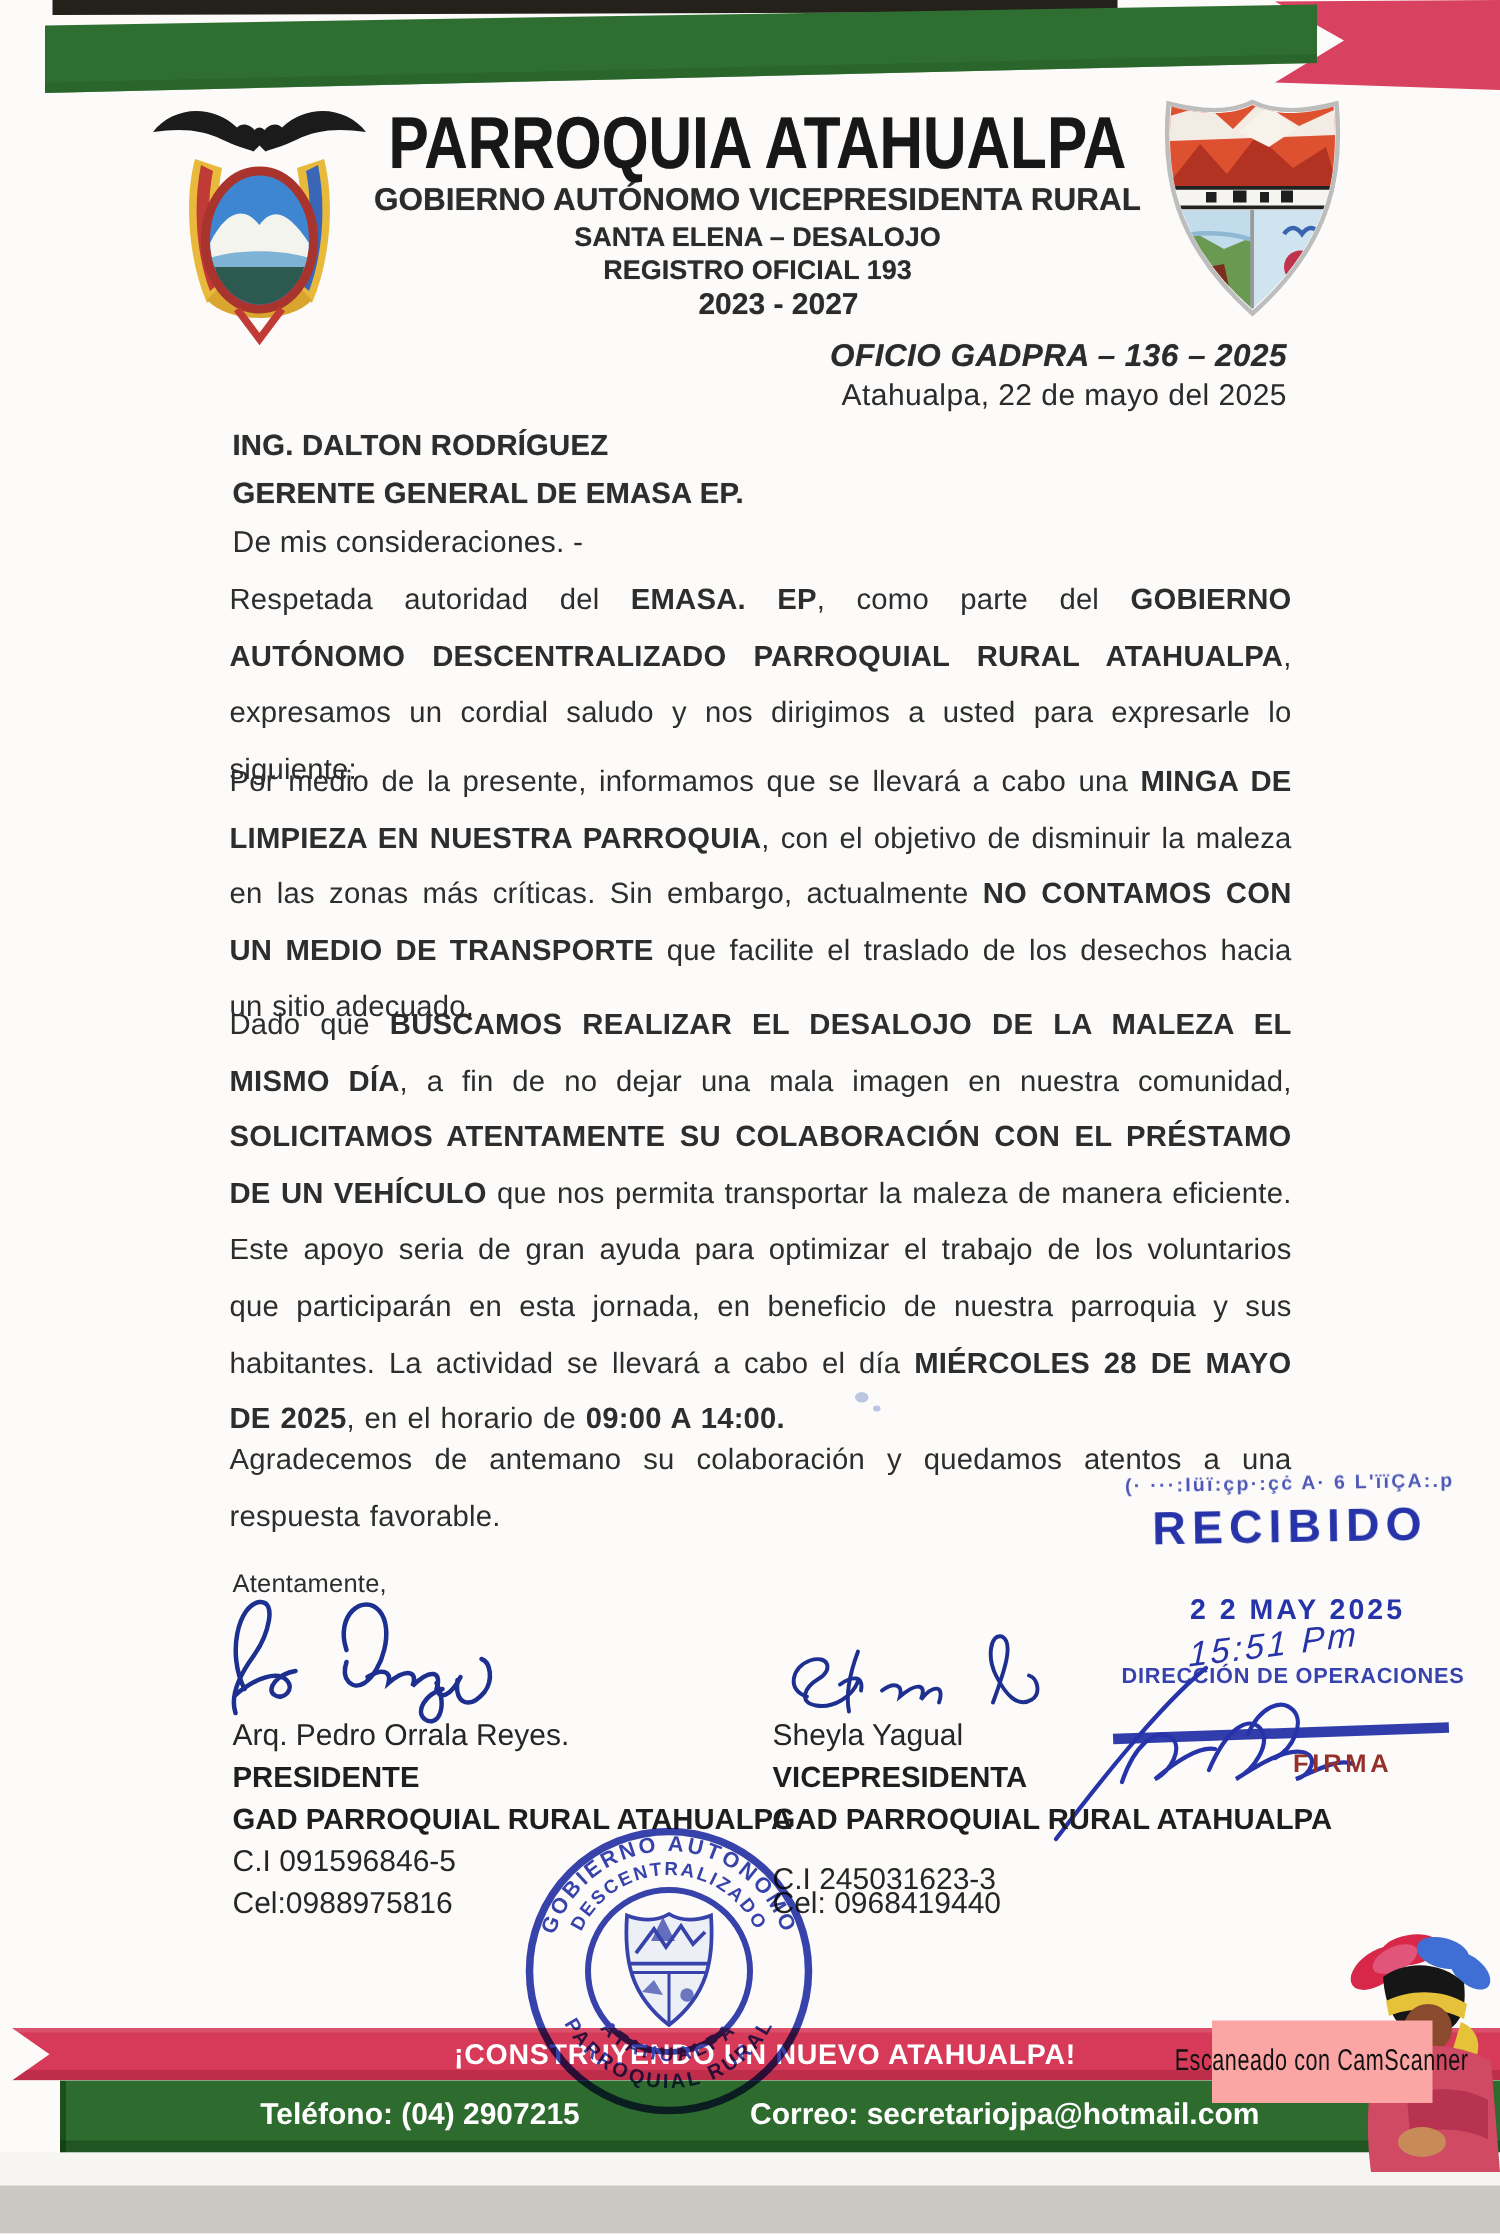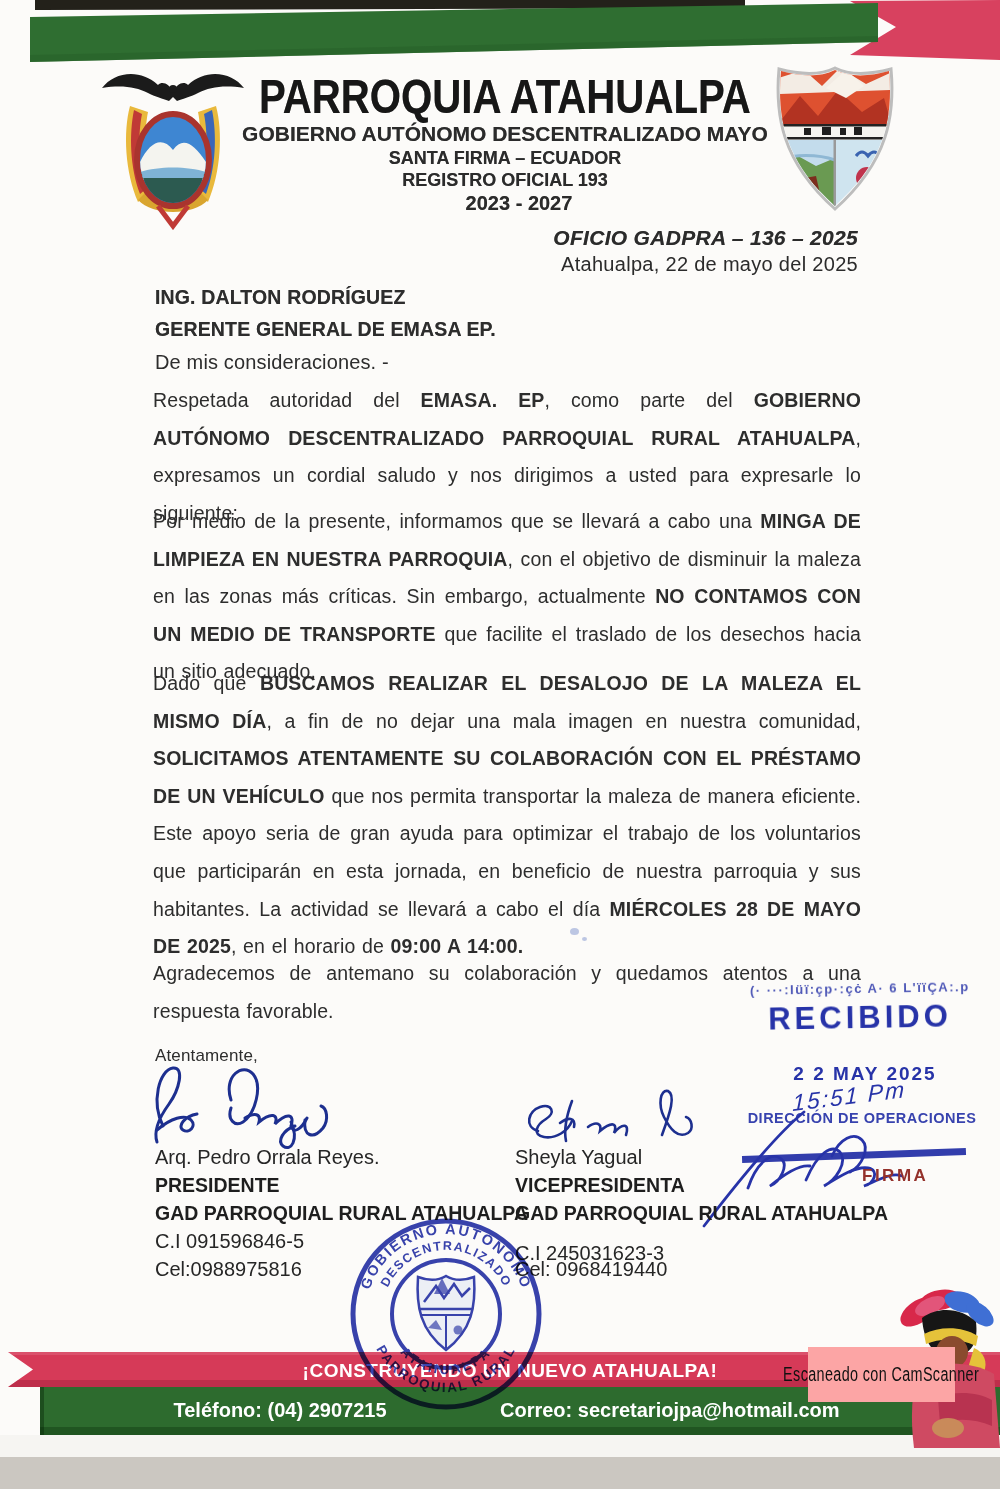--- a/index.html
+++ b/index.html
@@ -123,22 +123,22 @@
       <path d="M8,96 C24,90 48,90 65,96" fill="none" stroke="#8fb8d4" stroke-width="3"></path>
       <rect x="65" y="76" width="57" height="70" fill="#cfe4ef"></rect>
       <circle cx="97" cy="114" r="11" fill="#c0334c"></circle>
       <circle cx="101" cy="110" r="4" fill="#8e1f35"></circle>
       <path d="M86,92 q6,-8 12,0 q6,-8 12,0" fill="none" stroke="#3a63b0" stroke-width="3"></path>
       <rect x="63.5" y="76" width="2.5" height="70" fill="#9a9a9a"></rect>
     </g>
   </svg>
 
   <div class="abs doc-title soft"><span>PARROQUIA ATAHUALPA</span></div>
-  <div class="abs sub1 ctr b soft">GOBIERNO AUTÓNOMO DESCENTRALIZADO MAYO</div>
-  <div class="abs sub2 ctr b soft">SANTA FIRMA – ECUADOR</div>
+  <div class="abs sub1 ctr b soft">GOBIERNO AUTÓNOMO VICEPRESIDENTA RURAL</div>
+  <div class="abs sub2 ctr b soft">SANTA ELENA – DESALOJO</div>
   <div class="abs sub3 ctr b soft">REGISTRO OFICIAL 193</div>
   <div class="abs sub4 ctr b soft">2023 - 2027</div>
 
   <div class="abs oficio soft">OFICIO GADPRA – 136 – 2025</div>
   <div class="abs dateline">Atahualpa, 22 de mayo del 2025</div>
 
   <div class="abs bodyline b soft" style="top:286px;">ING. DALTON RODRÍGUEZ</div>
   <div class="abs bodyline b soft" style="top:318px;">GERENTE GENERAL DE EMASA EP.</div>
   <div class="abs bodyline" style="top:351px;font-size:20px;">De mis consideraciones. -</div>
 

